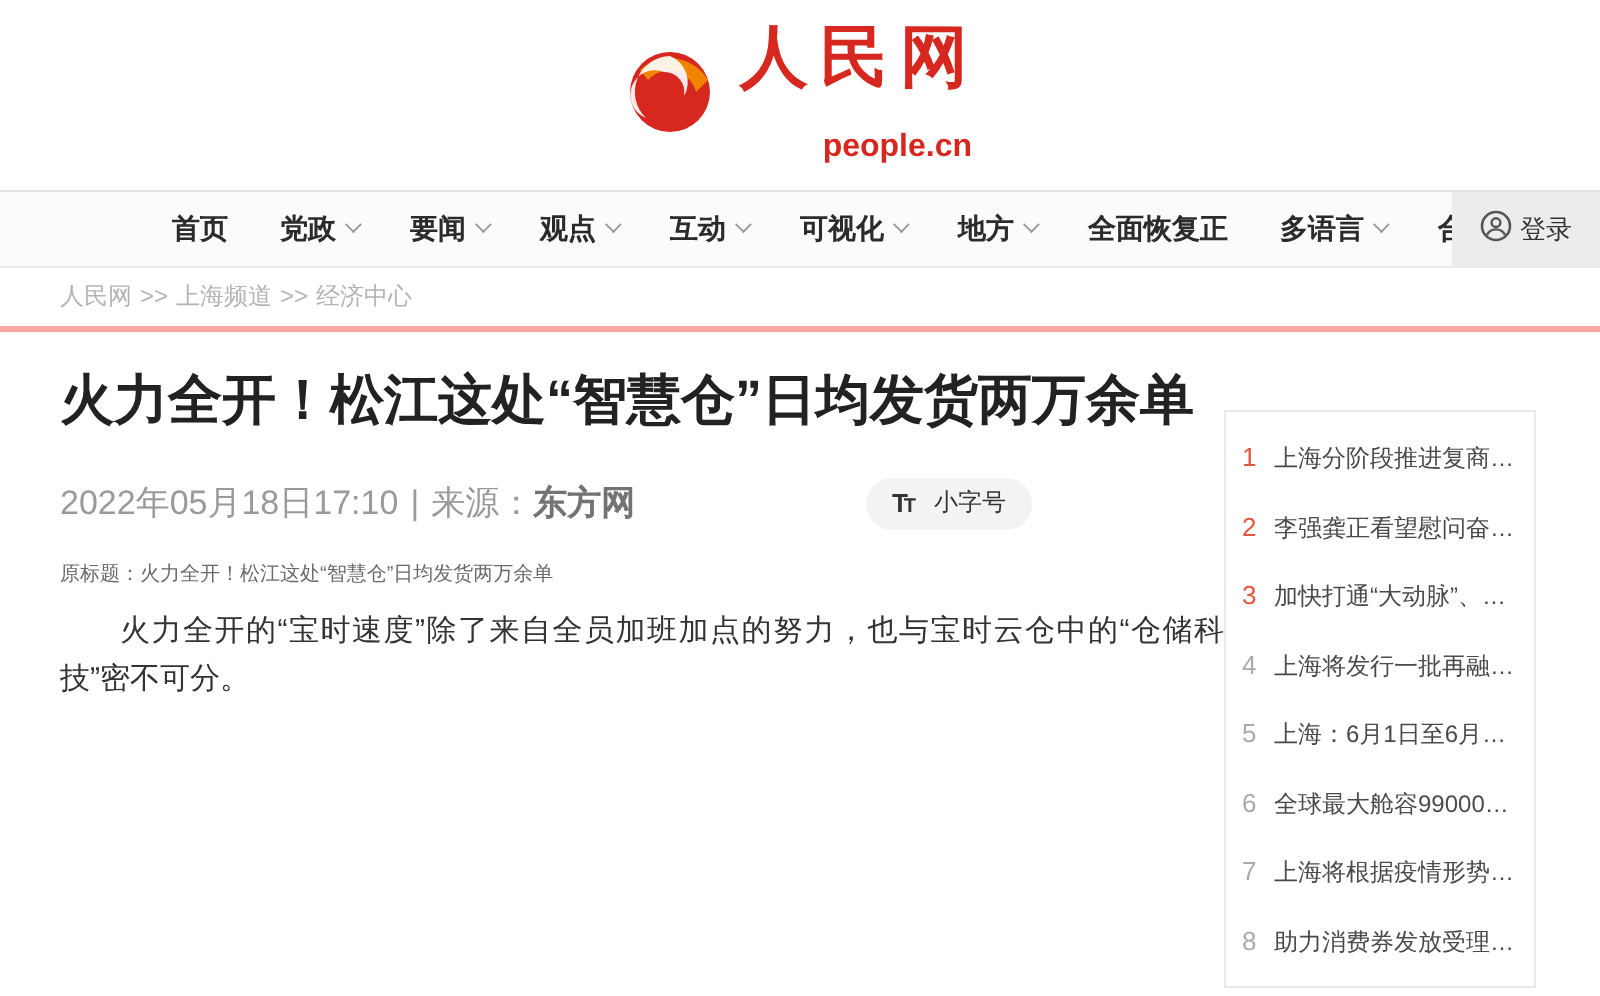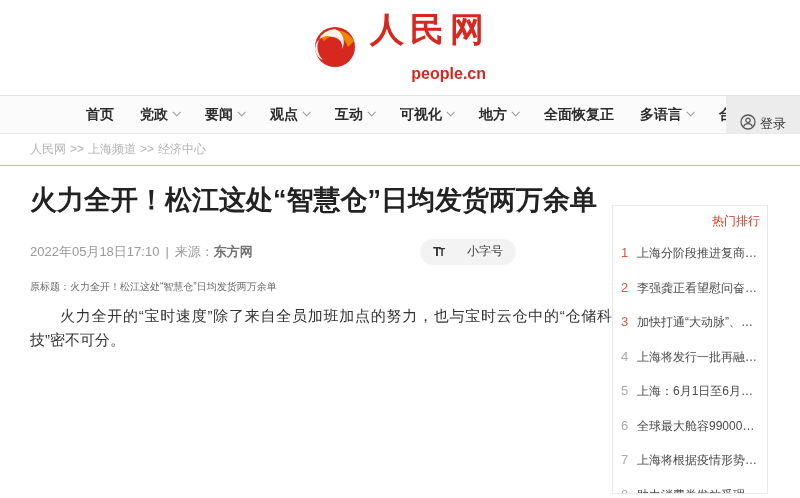--- a/index.html
+++ b/index.html
@@ -19,36 +19,36 @@
   .navbar {
     height:39px; background:#fbfbfb;
     border-top:1px solid #e2e2e2; border-bottom:1px solid #e9e9e9;
     display:flex; align-items:center; padding-left:86px; position:relative;
   }
   .nav-item { display:flex; align-items:center; gap:5px; font-size:14px; color:#2b2b2b;
     margin-right:26px; cursor:pointer; white-space:nowrap; }
   .chev { width:6px; height:6px; border-right:1.4px solid #9a9a9a; border-bottom:1.4px solid #9a9a9a;
     transform:rotate(45deg) translateY(-1px); display:inline-block; margin-top:-3px; }
   .login-panel { position:absolute; right:0; top:0; bottom:0; width:74px; background:#ececec;
-    display:flex; align-items:flex-end; justify-content:center; gap:4px; font-size:13px; color:#333; cursor:pointer; }
+    display:flex; align-items:center; justify-content:center; gap:4px; font-size:13px; color:#333; cursor:pointer; }
   
   .breadcrumb-bar { height:32px; display:flex; align-items:center; padding-left:30px;
-    border-bottom:1px solid #fca5a5; }
+    border-bottom:3px solid #fca5a5; }
   .breadcrumb { font-size:12px; color:#b3b3b3; }
   .breadcrumb .crumb { cursor:pointer; }
   .breadcrumb .sep { margin:0 4px; }
   
   .main { display:flex; padding:0 32px 0 30px; height:332px; }
   .article { width:582px; flex:0 0 auto; }
   .article-title { font-size:27px; font-weight:600; color:#222; margin-top:18px; line-height:1.25; }
   .meta-row { display:flex; align-items:center; margin-top:21px; }
-  .meta-text { font-size:13px; color:#9a9a9a; }
+  .meta-text { font-size:17px; color:#9a9a9a; }
   .meta-source-name { color:#737373; font-weight:bold; }
   .font-pill { margin-left:auto; margin-right:96px; background:#f3f3f3; border-radius:14px;
-    height:26px; padding:0 13px; display:flex; align-items:center; gap:22px; font-size:12px;
+    height:26px; padding:0 13px; display:flex; align-items:center; gap:9px; font-size:12px;
     color:#333; cursor:pointer; white-space:nowrap; }
   .tt-big { font-weight:bold; font-size:13px; }
   .tt-small { font-weight:bold; font-size:10px; margin-left:-2px; }
   .original-title { margin-top:15px; font-size:10px; color:#6a6a6a; }
   .paragraphs { margin-top:10px; }
   .paragraphs p { font-size:15px; color:#333; line-height:24px; text-indent:2em;
     margin-bottom:10px; text-align:justify; }
   
   .sidebar { width:173px; margin-left:auto; margin-top:39px; height:289px;
     border:1px solid #e9e9e9; background:#fff; overflow:hidden; }
@@ -158,21 +158,20 @@
     <div class="original-title">
       <span>原标题：</span><span>火力全开！松江这处“智慧仓”日均发货两万余单</span>
     </div>
 
     <div class="paragraphs" id="paragraphs">
         <p>火力全开的“宝时速度”除了来自全员加班加点的努力，也与宝时云仓中的“仓储科技”密不可分。</p>
       </div>
   </div>
 
   <div class="sidebar">
-    <div class="sidebar-title">热门排行</div>
     <ul class="rank-list" id="rank-list">
         <li class="rank-item">
           <span class="rank-num hot">1</span>
           <span class="rank-text">上海分阶段推进复商复市首日：熟悉的烟火…</span>
         </li>
         <li class="rank-item">
           <span class="rank-num hot">2</span>
           <span class="rank-text">李强龚正看望慰问奋战在抗疫救治一线的医…</span>
         </li>
         <li class="rank-item">

